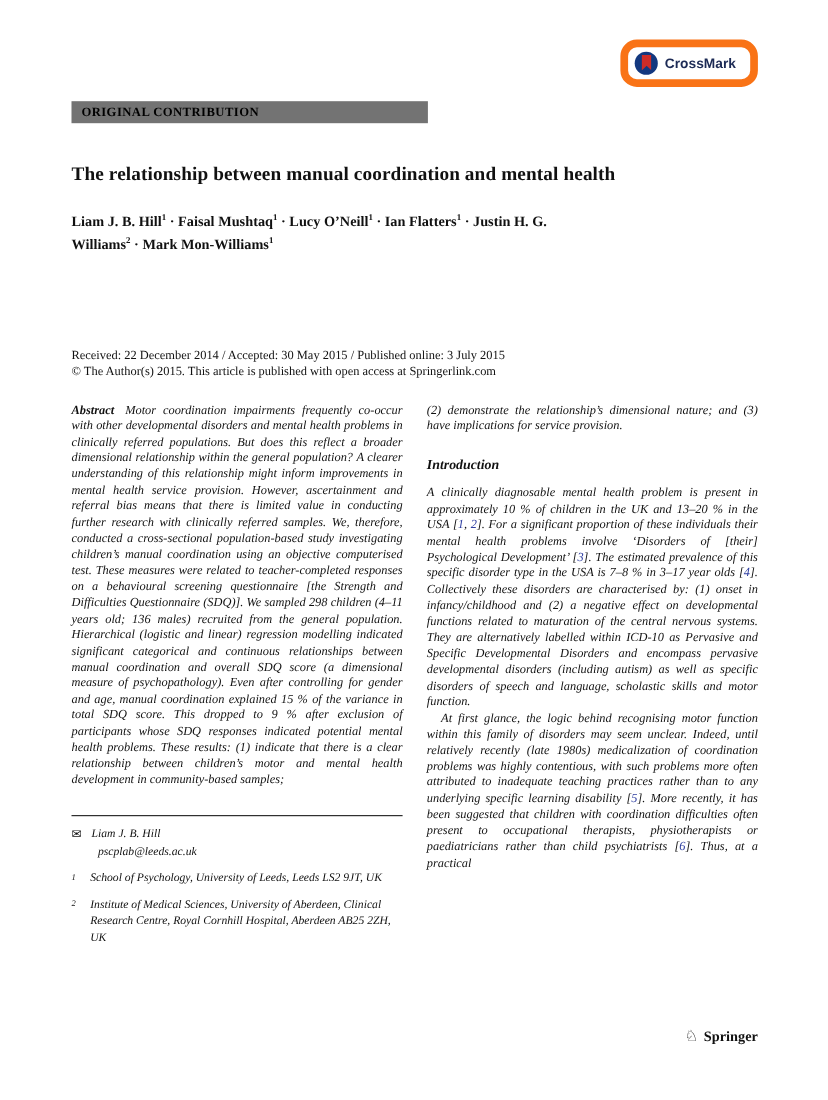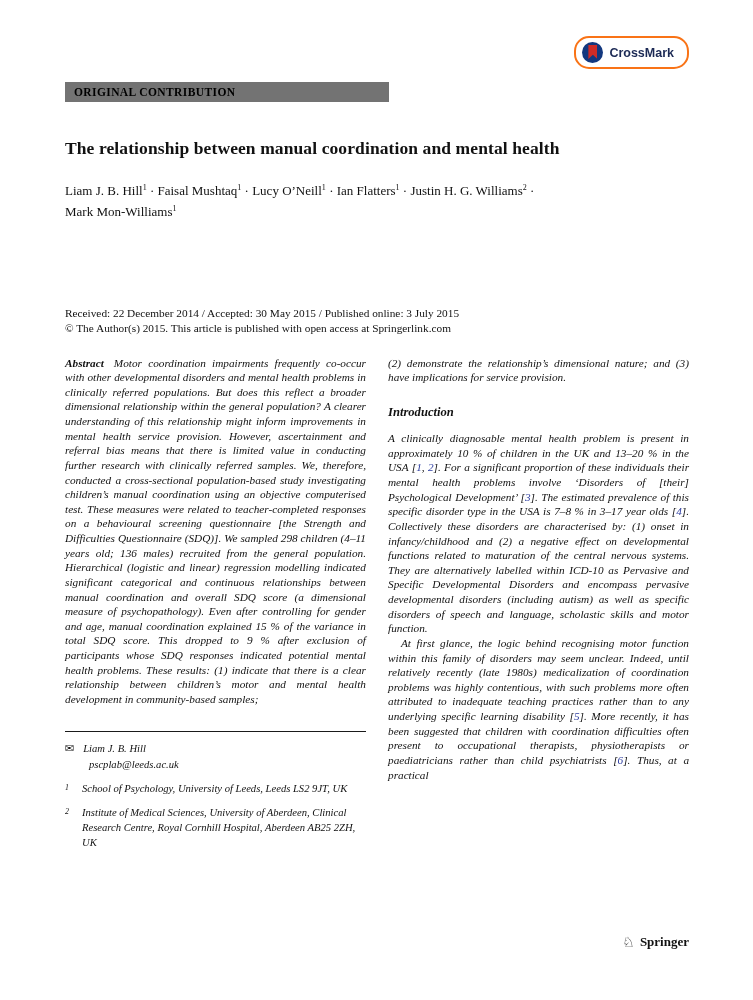--- a/index.html
+++ b/index.html
@@ -11,40 +11,40 @@
     background:#fff;
     font-family:"Liberation Serif", serif;
     color:#111;
     overflow:hidden;
   }
   
   .head{display:flex;justify-content:space-between;align-items:flex-start;}
   .head-left{font-size:11.3px;line-height:1.5;}
   .crossmark{
     display:flex;align-items:center;gap:6px;
-    border:2px solid #f97316;border-radius:15px;
+    border:7px solid #f97316;border-radius:15px;
     padding:4px 13px 4px 6px;background:#fff;margin-top:2px;
   }
   .cm-icon{width:21px;height:21px;border-radius:50%;background:#13387f;position:relative;overflow:hidden;flex:none;}
   .cm-icon::after{
     content:"";position:absolute;left:6px;top:3px;width:9px;height:14px;
     background:#cf2c27;
     clip-path:polygon(0 0,100% 0,100% 100%,50% 70%,0 100%);
   }
   .cm-text{font-family:"Liberation Sans",sans-serif;font-size:12.5px;font-weight:bold;color:#1c2a55;}
   
   .banner{
     margin-top:13px;width:324px;box-sizing:border-box;
     background:#737373;color:#000;
     font-weight:bold;font-size:11.5px;letter-spacing:0.4px;
     padding:4px 8px 4px 9px;
   }
   
   .title{font-size:17.5px;font-weight:bold;margin:36px 0 0 0;letter-spacing:0.1px;}
-  .authors{font-size:13px;font-weight:normal;margin-top:22px;line-height:1.6;max-width:480px;}
+  .authors{font-size:13px;font-weight:bold;margin-top:22px;line-height:1.6;max-width:480px;}
   .authors sup{font-size:62%;line-height:0;}
   .dates{margin-top:84px;font-size:11.3px;}
   .copyright{font-size:11.3px;margin-top:3px;}
   
   .columns{display:flex;gap:22px;margin-top:22px;font-style:italic;}
   .col{flex:1 1 0;min-width:0;font-size:11.25px;line-height:1.3;text-align:justify;}
   .col p{margin:0;}
   .runin{font-weight:bold;margin-right:10px;}
   .kwblock{margin-top:15px;}
   .kwblock .runin{margin-right:8px;}

